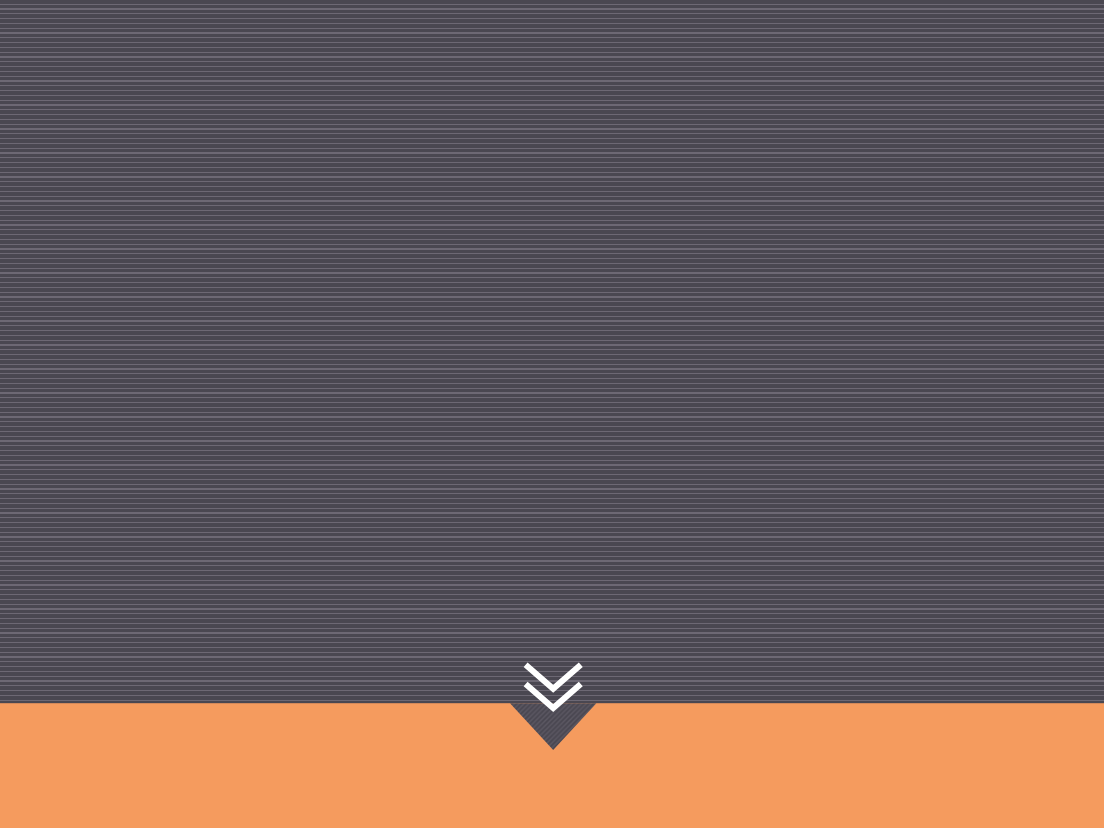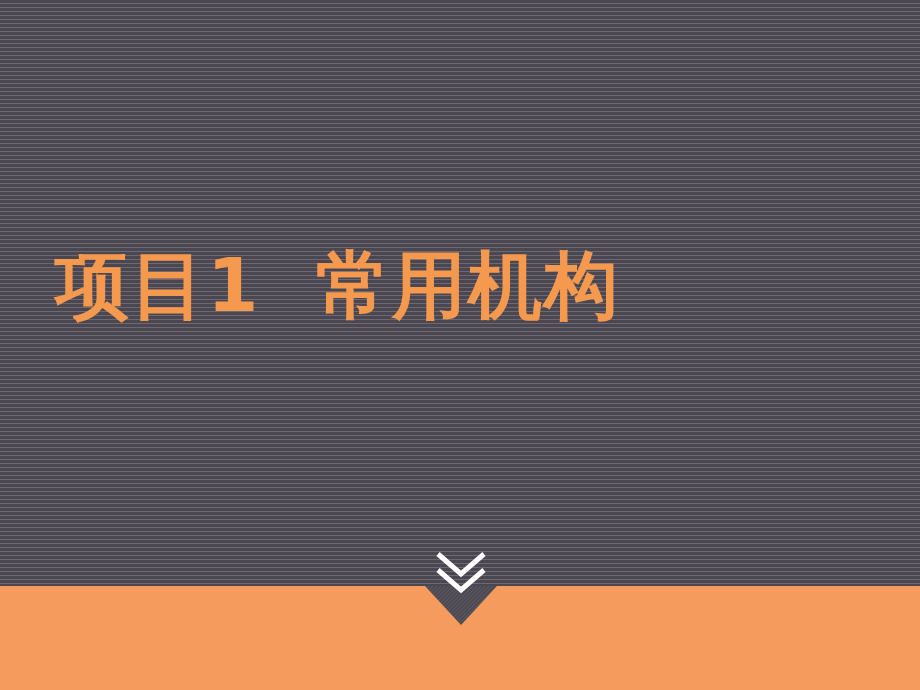--- a/index.html
+++ b/index.html
@@ -75,21 +75,20 @@
 </style>
 </head>
 <body>
 
 <div id="slide">
 
   <div class="bg-stripes"></div>
 
   <div class="bottom-band"></div>
 
-  <div class="title">项目1  常用机构</div>
 
   <div class="ornament">
     <svg width="92" height="90" viewBox="0 0 92 90" xmlns="http://www.w3.org/2000/svg">
       <defs>
         <pattern id="hatch" width="4" height="4" patternUnits="userSpaceOnUse">
           <rect width="4" height="4" fill="#4a4751"></rect>
           <path d="M0,4 L4,0" stroke="#5c5863" stroke-width="1.2"></path>
           <path d="M-1,1 L1,-1" stroke="#5c5863" stroke-width="1.2"></path>
           <path d="M3,5 L5,3" stroke="#5c5863" stroke-width="1.2"></path>
         </pattern>

